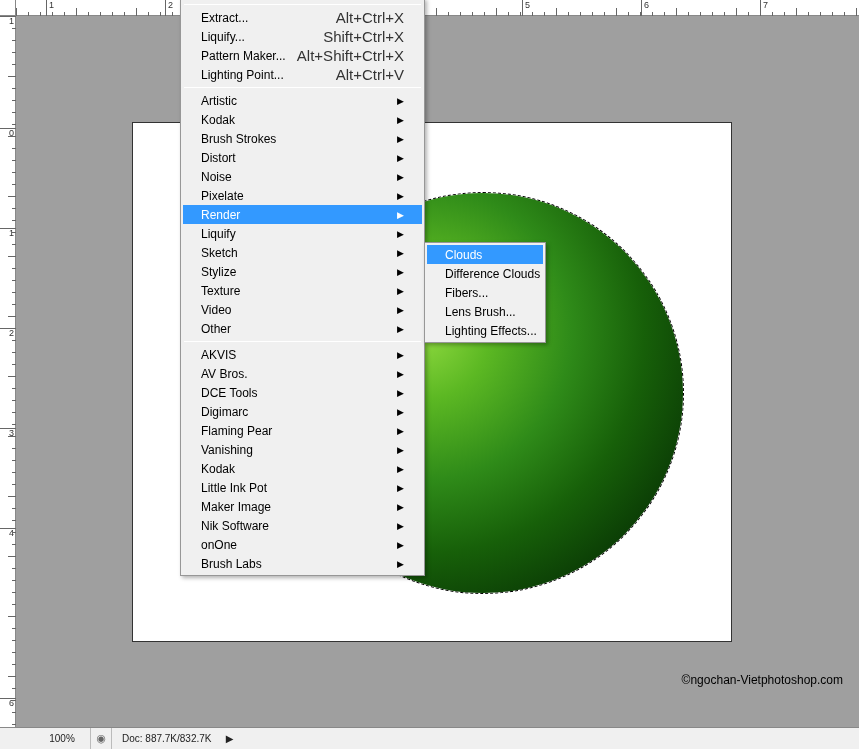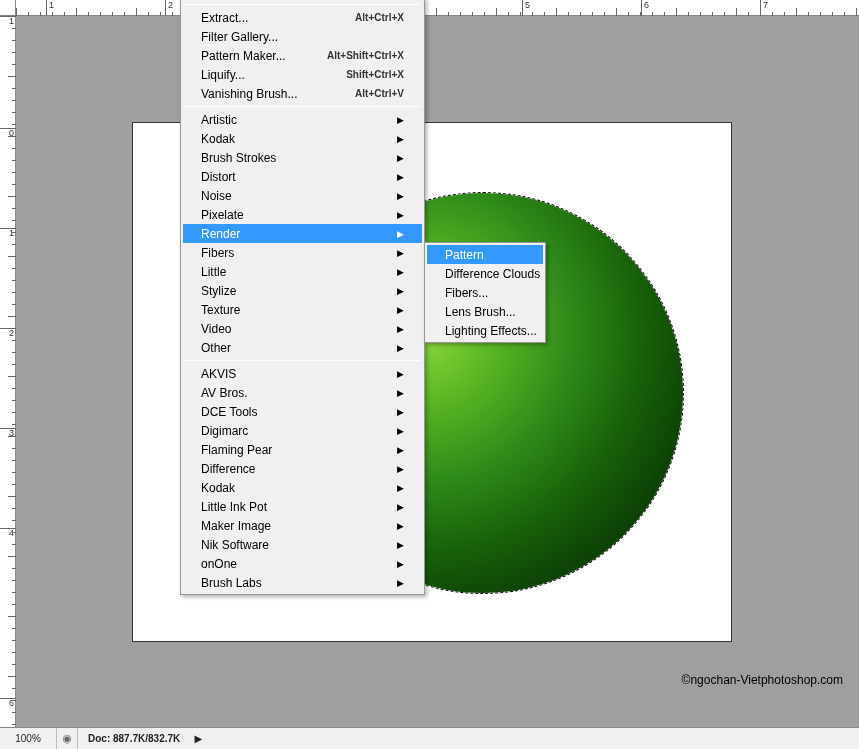--- a/index.html
+++ b/index.html
@@ -17,33 +17,33 @@
 .ruler-vertical .tick.minor { width: 4px; left: 12px; }
 .ruler-vertical .tick.med { width: 8px; left: 8px; }
 
 .canvas-area { position: absolute; top: 16px; left: 16px; right: 0; bottom: 22px; background: #9f9f9f; overflow: hidden; }
 .document-window { position: absolute; top: 106px; left: 116px; width: 600px; height: 520px; background: #fff; border: 1px solid #333; }
 .sphere { position: absolute; top: 70px; left: 150px; width: 400px; height: 400px; border-radius: 50%; background: radial-gradient(circle at 35% 35%, #8ed93f 0%, #5cb823 18%, #2f8b19 40%, #176009 60%, #0a3a05 80%, #041f02 100%); }
 .selection-marquee { position: absolute; inset: -1px; border-radius: 50%; border: 1px dashed #000; }
 
 .status-bar { position: absolute; bottom: 0; left: 0; right: 0; height: 22px; background: #f0f0f0; border-top: 1px solid #888; display: flex; align-items: center; font-size: 10px; color: #222; }
 .status-sep { width: 1px; height: 100%; background: #bbb; }
-.zoom { width: 56px; text-align: center; }
+.zoom { width: 56px; text-align: center; margin-left: 34px; }
 .globe { width: 20px; text-align: center; font-size: 11px; color: #666; }
-.doc-info { padding: 0 10px; font-weight: bold; }
+.doc-info { padding: 0 10px; }
 .arrow-btn { width: 16px; text-align: center; cursor: pointer; }
 
 .watermark { position: absolute; bottom: 40px; right: 16px; font-size: 12px; color: #000; font-family: Arial, sans-serif; }
 
 .menu { position: absolute; background: #f0f0f0; border: 1px solid #979797; box-shadow: 2px 2px 4px rgba(0,0,0,.3); padding: 2px; font-size: 12px; color: #000; }
 .menu-main { top: -2px; left: 180px; width: 245px; }
 .menu-sub { top: 242px; left: 424px; width: 122px; }
 .menu-item { display: flex; align-items: center; justify-content: space-between; padding: 2px 18px 2px 18px; height: 19px; white-space: nowrap; cursor: default; }
 .menu-item.highlight { background: #3399ff; color: #fff; }
-.menu-item .shortcut { color: #333; font-size: 10px; font-weight: bold; }
+.menu-item .shortcut { color: #333; font-size: 15px; }
 .menu-sep { height: 1px; background: #c0c0c0; margin: 3px 1px; border-bottom: 1px solid #fff; }
 .submenu-arrow { font-size: 9px; margin-left: auto; padding-left: 6px; color: #000; }
 .menu-item.highlight .submenu-arrow { color: #fff; }
 </style>
 </head>
 <body>
 
 <div class="ruler-corner"></div>
 
 <div class="ruler-horizontal">
@@ -219,32 +219,29 @@
   <div class="watermark">©ngochan-Vietphotoshop.com</div>
 </div>
 
 <div class="menu menu-main">
     <div class="menu-sep"></div>
     <div class="menu-item">
       <span>Extract...</span>
       <span class="shortcut">Alt+Ctrl+X</span>
     </div>
     <div class="menu-item">
-      <span>Filter Gallery...</span>
+      <span>Liquify...</span>
+      <span class="shortcut">Shift+Ctrl+X</span>
     </div>
     <div class="menu-item">
       <span>Pattern Maker...</span>
       <span class="shortcut">Alt+Shift+Ctrl+X</span>
     </div>
     <div class="menu-item">
-      <span>Liquify...</span>
-      <span class="shortcut">Shift+Ctrl+X</span>
-    </div>
-    <div class="menu-item">
-      <span>Vanishing Brush...</span>
+      <span>Lighting Point...</span>
       <span class="shortcut">Alt+Ctrl+V</span>
     </div>
     <div class="menu-sep"></div>
     <div class="menu-item">
       <span>Artistic</span>
       <span class="submenu-arrow">▶</span>
     </div>
     <div class="menu-item">
       <span>Kodak</span>
       <span class="submenu-arrow">▶</span>
@@ -263,25 +260,25 @@
     </div>
     <div class="menu-item">
       <span>Pixelate</span>
       <span class="submenu-arrow">▶</span>
     </div>
     <div class="menu-item highlight">
       <span>Render</span>
       <span class="submenu-arrow">▶</span>
     </div>
     <div class="menu-item">
-      <span>Fibers</span>
-      <span class="submenu-arrow">▶</span>
-    </div>
-    <div class="menu-item">
-      <span>Little</span>
+      <span>Liquify</span>
+      <span class="submenu-arrow">▶</span>
+    </div>
+    <div class="menu-item">
+      <span>Sketch</span>
       <span class="submenu-arrow">▶</span>
     </div>
     <div class="menu-item">
       <span>Stylize</span>
       <span class="submenu-arrow">▶</span>
     </div>
     <div class="menu-item">
       <span>Texture</span>
       <span class="submenu-arrow">▶</span>
     </div>
@@ -308,21 +305,21 @@
     </div>
     <div class="menu-item">
       <span>Digimarc</span>
       <span class="submenu-arrow">▶</span>
     </div>
     <div class="menu-item">
       <span>Flaming Pear</span>
       <span class="submenu-arrow">▶</span>
     </div>
     <div class="menu-item">
-      <span>Difference</span>
+      <span>Vanishing</span>
       <span class="submenu-arrow">▶</span>
     </div>
     <div class="menu-item">
       <span>Kodak</span>
       <span class="submenu-arrow">▶</span>
     </div>
     <div class="menu-item">
       <span>Little Ink Pot</span>
       <span class="submenu-arrow">▶</span>
     </div>
@@ -338,21 +335,21 @@
       <span>onOne</span>
       <span class="submenu-arrow">▶</span>
     </div>
     <div class="menu-item">
       <span>Brush Labs</span>
       <span class="submenu-arrow">▶</span>
     </div>
   </div>
 <div class="menu menu-sub">
     <div class="menu-item highlight">
-      <span>Pattern</span>
+      <span>Clouds</span>
     </div>
     <div class="menu-item">
       <span>Difference Clouds</span>
     </div>
     <div class="menu-item">
       <span>Fibers...</span>
     </div>
     <div class="menu-item">
       <span>Lens Brush...</span>
     </div>

